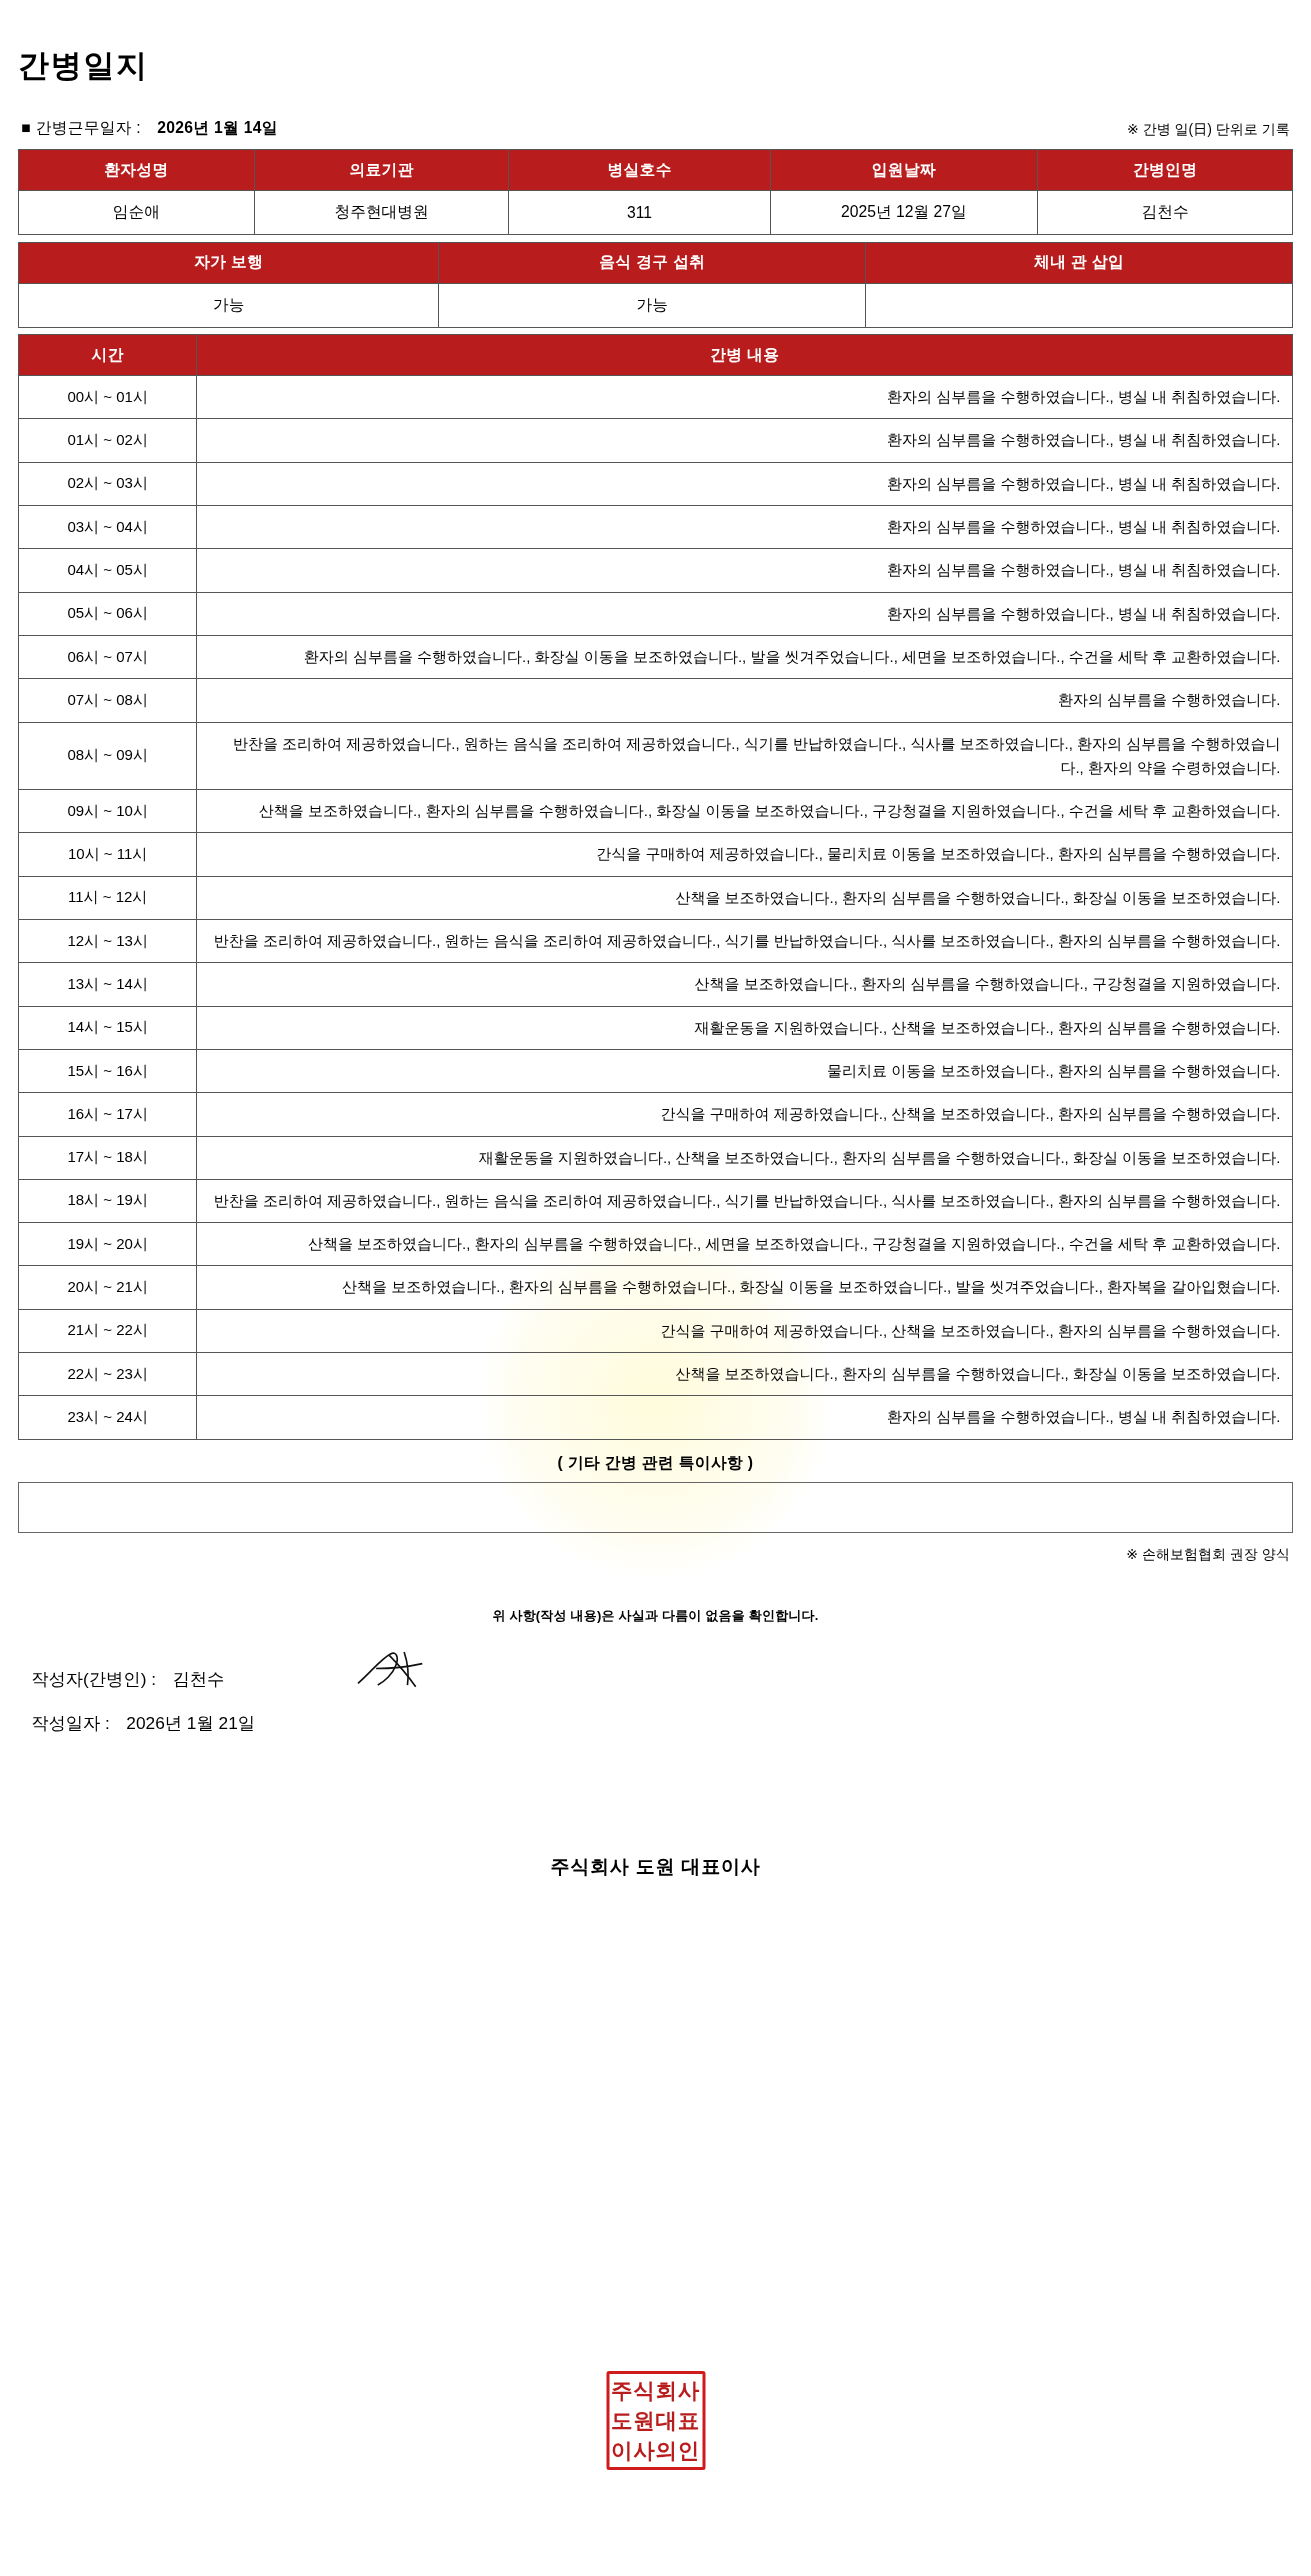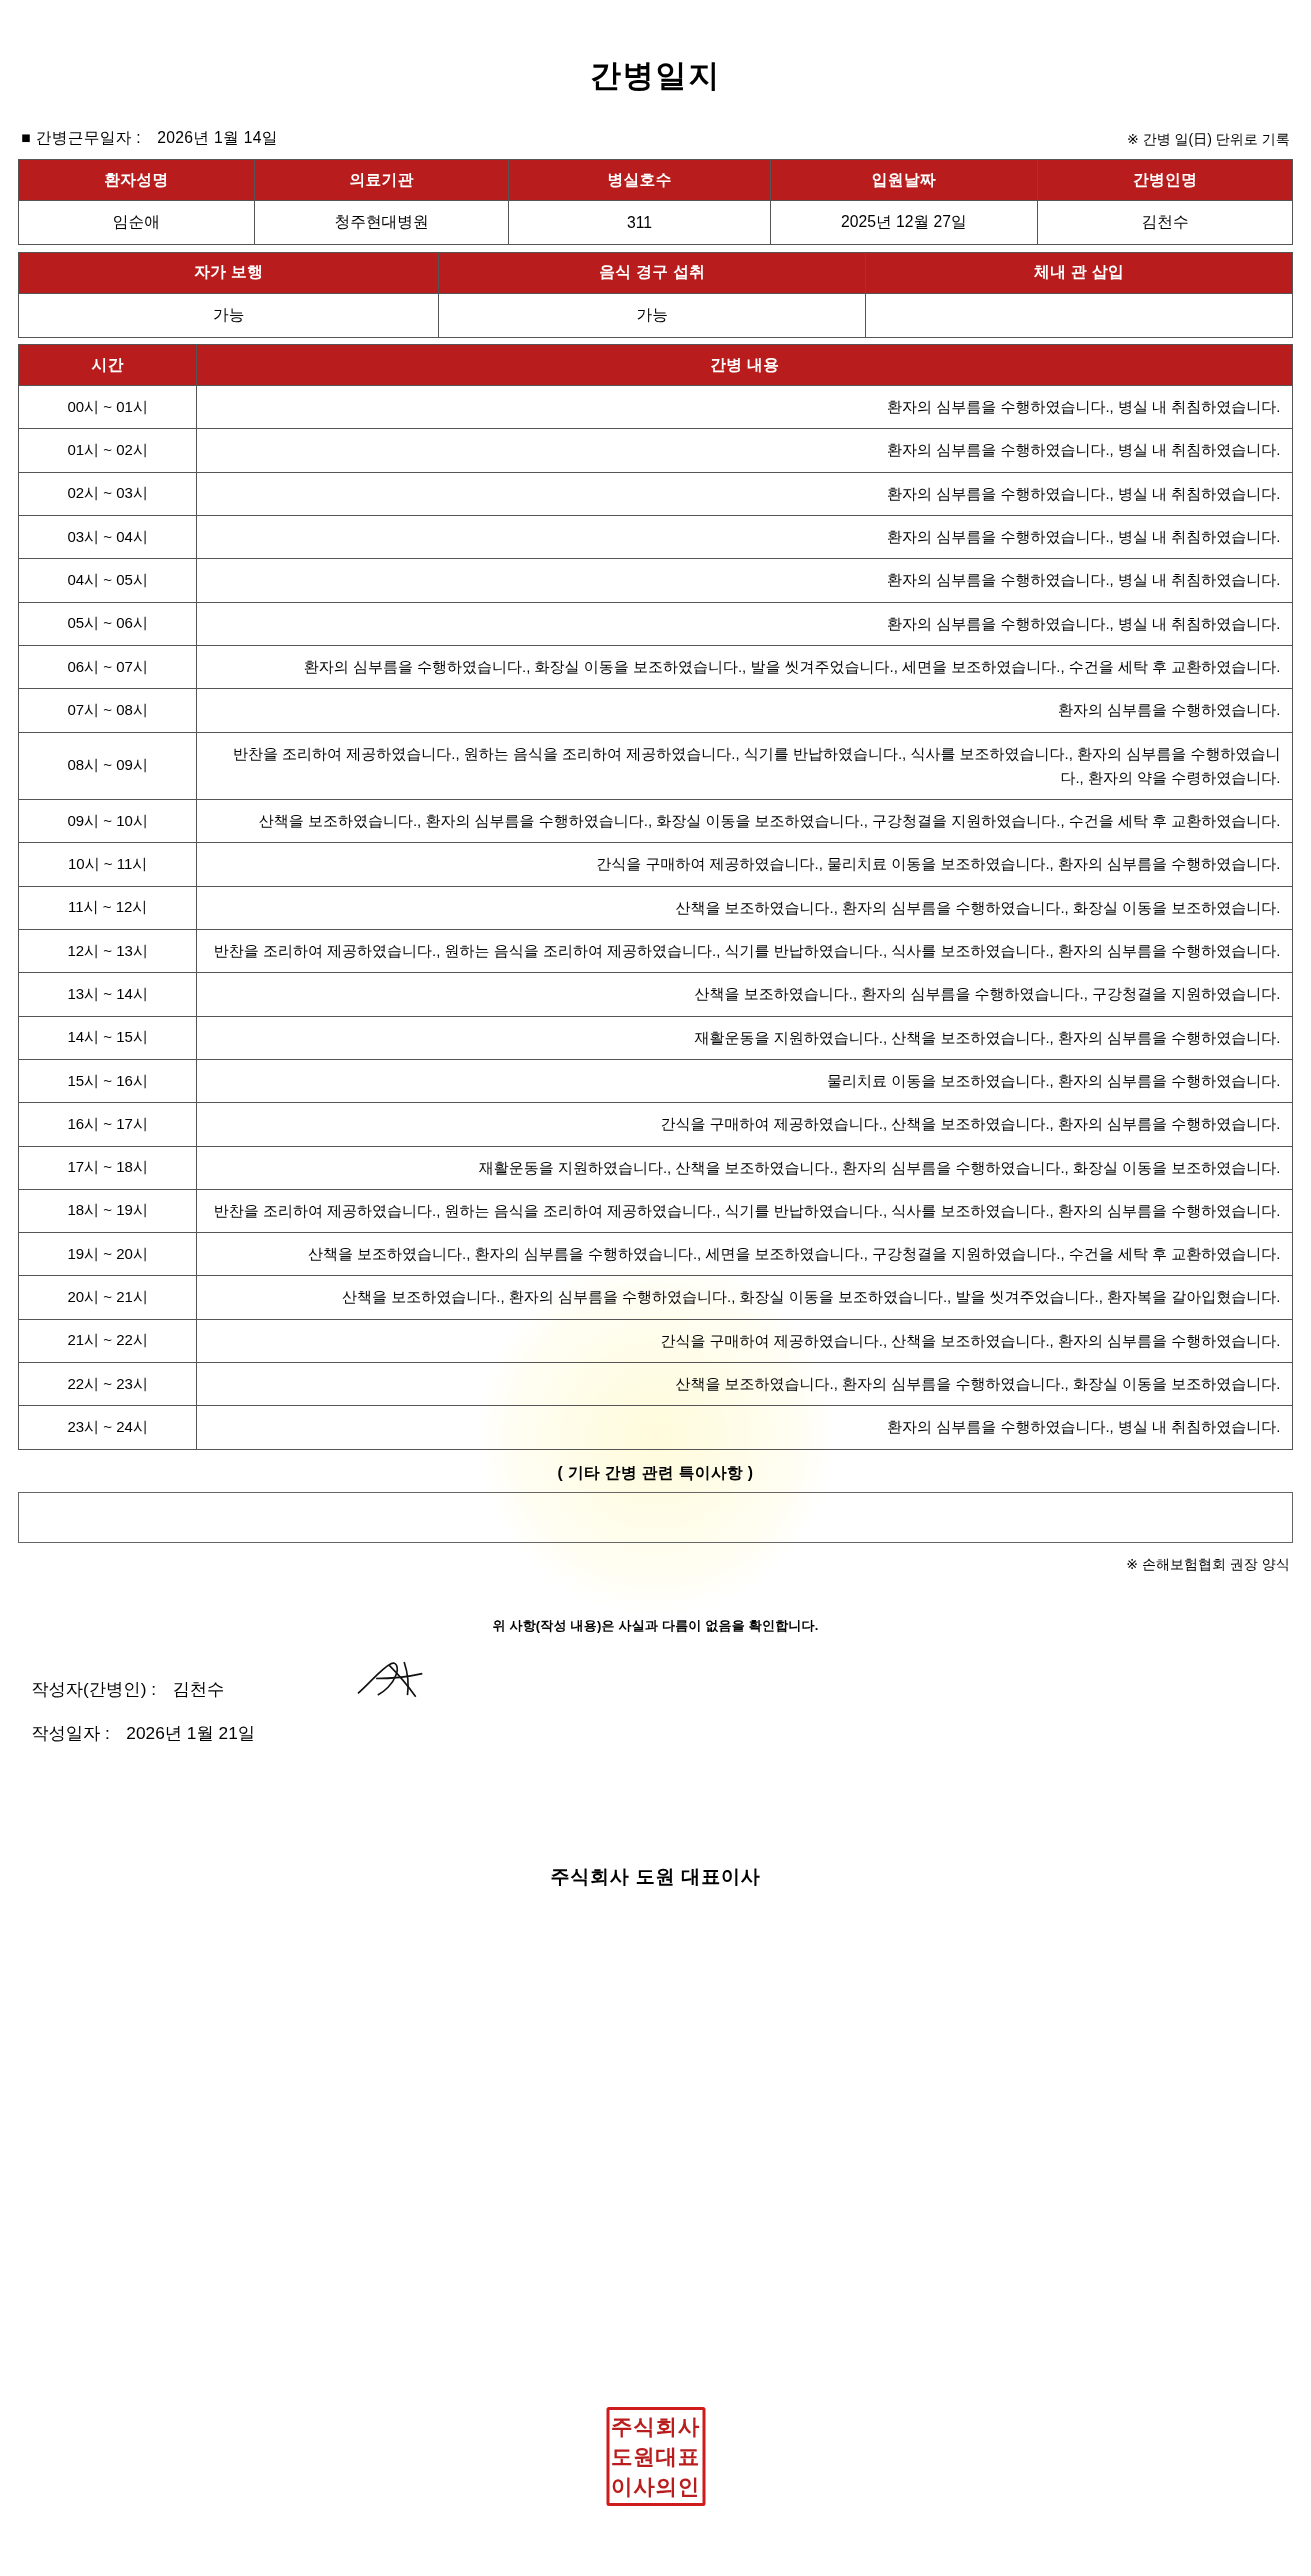--- a/index.html
+++ b/index.html
@@ -15,27 +15,25 @@
   }
   .page {
     position: relative;
     width: 1311px;
     min-height: 2576px;
     box-sizing: border-box;
     padding: 0 18px;
   }
   
   .doc-title {
-    text-align: center;
     font-size: 31px;
     font-weight: bold;
     letter-spacing: 1.7px;
-    padding-top: 19px;
+    padding-top: 45px;
     padding-bottom: 31px;
-    margin-top: 36px;
   }
   
   .meta-row {
     display: flex;
     justify-content: space-between;
     align-items: flex-end;
     padding: 0 3.3px 10px 3.3px;
   }
   .meta-left {
     font-size: 15.7px;
@@ -179,21 +177,21 @@
 
 <div class="page">
   <div class="watermark"></div>
   <div class="content">
 
     <div class="doc-title">간병일지</div>
 
     <div class="meta-row">
       <div class="meta-left">
         <span>■ 간병근무일자  :</span>
-        <span style="margin-left:11.6px;">2026년 1월 14일</span>
+        <span style="margin-left:11.6px;font-weight:bold;">2026년 1월 14일</span>
       </div>
       <div class="meta-right">※ 간병 일(日) 단위로 기록</div>
     </div>
 
     <table class="t-info">
       <colgroup>
         <col style="width:18.5%">
           <col style="width:20%">
           <col style="width:20.5%">
           <col style="width:21%">

